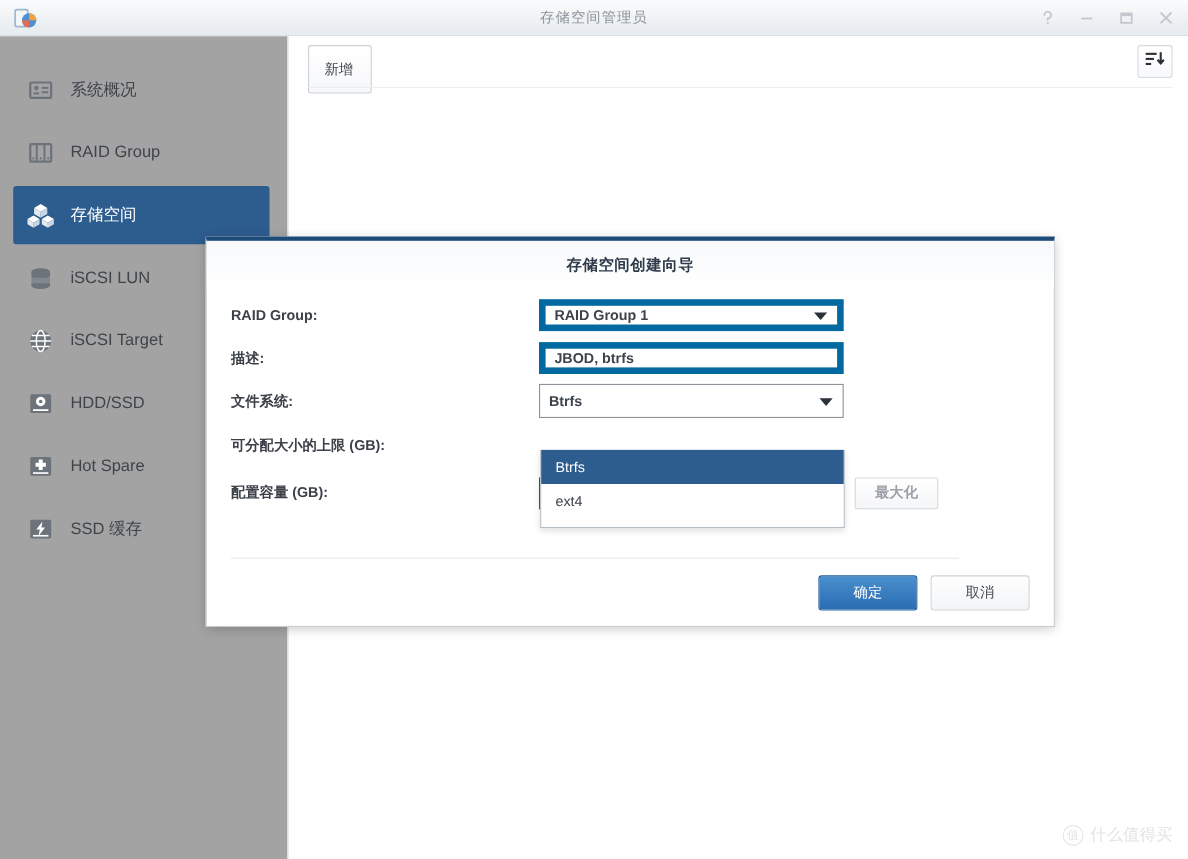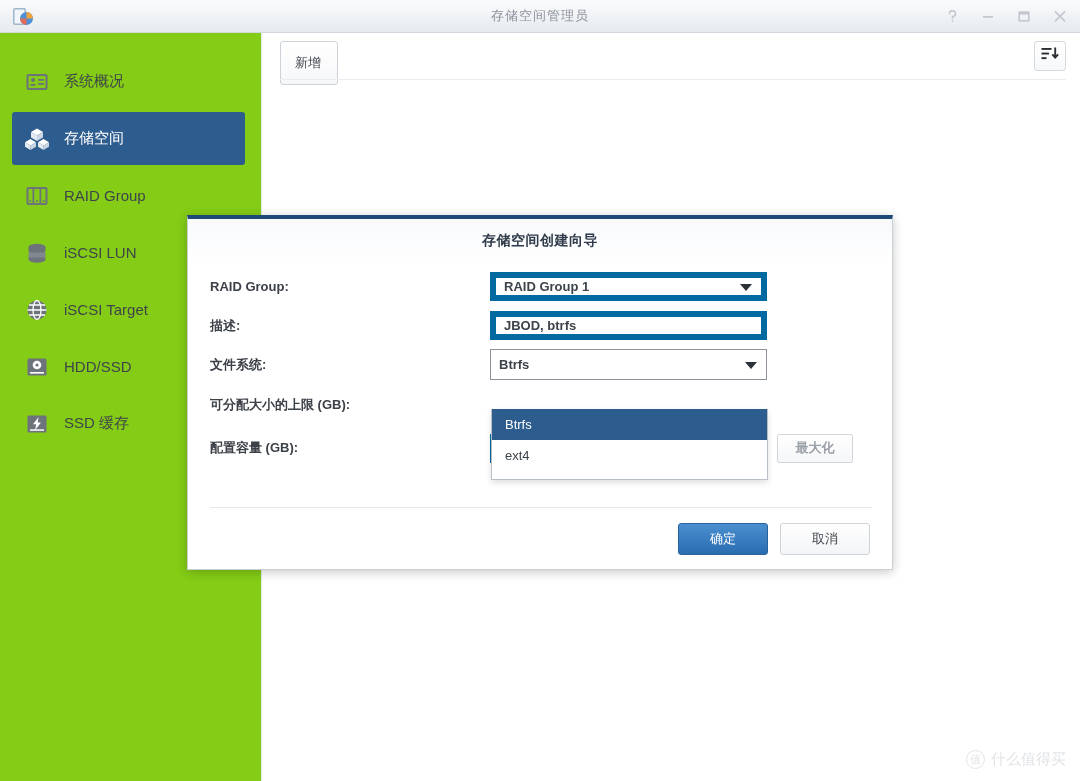--- a/index.html
+++ b/index.html
@@ -44,21 +44,21 @@
     color: #c3c8ce;
     font-size: 15px; line-height: 1;
     cursor: pointer;
   }
   .win-btn svg { display: block; }
 
   
   .sidebar {
     position: absolute; left: 0; top: 33px;
     width: 262px; height: 748px;
-    background: #84cc16;
+    background: #a3a3a3;
     border-right: 1px solid #e4e6e9;
     padding-top: 22px;
   }
   .nav-item {
     position: relative;
     height: 53px;
     margin: 0 16px 4px 12px;
     display: flex; align-items: center;
     padding-left: 12px;
     border-radius: 3px;
@@ -118,21 +118,21 @@
   .toolbar-sep {
     position: absolute; left: 17px; top: 46px;
     width: 786px; height: 1px;
     background: #ebedef;
   }
 
   
   .dialog {
     position: absolute;
     left: 187px; top: 215px;
-    width: 706px; height: 355px;
+    width: 772px; height: 355px;
     background: #ffffff;
     border: 1px solid #c9ced4;
     border-top: 4px solid #1e4a78;
     box-shadow: 0 2px 10px rgba(0,0,0,0.22);
   }
   .dialog-head {
     height: 44px;
     background: linear-gradient(to bottom, #f7f9fb 0%, #ffffff 100%);
     display: flex; align-items: center; justify-content: center;
   }
@@ -311,20 +311,34 @@
       <span class="nav-icon">
         <svg width="24" height="24" viewBox="0 0 24 24">
             <rect x="2.5" y="5" width="19" height="14" rx="1" fill="none" stroke="#6d737b" stroke-width="2"></rect>
             <circle cx="8" cy="10" r="2" fill="#6d737b"></circle>
             <rect x="5.5" y="14" width="5" height="1.8" fill="#6d737b"></rect>
             <rect x="13" y="9" width="6" height="1.8" fill="#6d737b"></rect>
             <rect x="13" y="13" width="6" height="1.8" fill="#6d737b"></rect>
           </svg>
       </span>
       <span class="nav-label">系统概况</span>
+    </div>
+
+    <div class="nav-item">
+      <span class="nav-icon">
+        <svg width="24" height="24" viewBox="0 0 24 24">
+            <rect x="2.5" y="4" width="19" height="16" rx="1" fill="none" stroke="#6d737b" stroke-width="2"></rect>
+            <rect x="7.5" y="4" width="1.8" height="16" fill="#6d737b"></rect>
+            <rect x="14.5" y="4" width="1.8" height="16" fill="#6d737b"></rect>
+            <circle cx="5.3" cy="17" r="1" fill="#6d737b"></circle>
+            <circle cx="12" cy="17" r="1" fill="#6d737b"></circle>
+            <circle cx="18.8" cy="17" r="1" fill="#6d737b"></circle>
+          </svg>
+      </span>
+      <span class="nav-label">RAID Group</span>
     </div>
 
     <div class="nav-item active">
       <span class="nav-icon">
         <svg width="26" height="26" viewBox="0 0 26 26">
           <path d="M13 2.5 L19 6 L13 9.5 L7 6 Z" fill="#ffffff"></path>
           <path d="M7 6 L13 9.5 L13 15 L7 11.5 Z" fill="#e2e9f1"></path>
           <path d="M19 6 L13 9.5 L13 15 L19 11.5 Z" fill="#c9d5e3"></path>
           <path d="M6.5 13 L12 16.2 L6.5 19.4 L1 16.2 Z" fill="#ffffff"></path>
           <path d="M1 16.2 L6.5 19.4 L6.5 24 L1 20.8 Z" fill="#e2e9f1"></path>
@@ -333,34 +347,20 @@
           <path d="M14 16.2 L19.5 19.4 L19.5 24 L14 20.8 Z" fill="#e2e9f1"></path>
           <path d="M25 16.2 L19.5 19.4 L19.5 24 L25 20.8 Z" fill="#c9d5e3"></path>
         </svg>
       </span>
       <span class="nav-label">存储空间</span>
     </div>
 
     <div class="nav-item">
       <span class="nav-icon">
         <svg width="24" height="24" viewBox="0 0 24 24">
-            <rect x="2.5" y="4" width="19" height="16" rx="1" fill="none" stroke="#6d737b" stroke-width="2"></rect>
-            <rect x="7.5" y="4" width="1.8" height="16" fill="#6d737b"></rect>
-            <rect x="14.5" y="4" width="1.8" height="16" fill="#6d737b"></rect>
-            <circle cx="5.3" cy="17" r="1" fill="#6d737b"></circle>
-            <circle cx="12" cy="17" r="1" fill="#6d737b"></circle>
-            <circle cx="18.8" cy="17" r="1" fill="#6d737b"></circle>
-          </svg>
-      </span>
-      <span class="nav-label">RAID Group</span>
-    </div>
-
-    <div class="nav-item">
-      <span class="nav-icon">
-        <svg width="24" height="24" viewBox="0 0 24 24">
             <ellipse cx="12" cy="6" rx="8.5" ry="3.2" fill="#6d737b"></ellipse>
             <path d="M3.5 6 v4 a8.5 3.2 0 0 0 17 0 V6" fill="#6d737b"></path>
             <path d="M3.5 11.5 v4 a8.5 3.2 0 0 0 17 0 v-4" fill="#82888f"></path>
             <path d="M3.5 16.5 v2 a8.5 3.2 0 0 0 17 0 v-2" fill="#6d737b"></path>
           </svg>
       </span>
       <span class="nav-label">iSCSI LUN</span>
     </div>
 
     <div class="nav-item">
@@ -379,20 +379,30 @@
         <svg width="24" height="24" viewBox="0 0 24 24">
             <rect x="2.5" y="3.5" width="19" height="17" rx="1.5" fill="#6d737b"></rect>
             <circle cx="12" cy="10" r="4.3" fill="#ffffff"></circle>
             <circle cx="12" cy="10" r="1.6" fill="#6d737b"></circle>
             <rect x="5" y="17" width="14" height="1.6" fill="#ffffff"></rect>
           </svg>
       </span>
       <span class="nav-label">HDD/SSD</span>
     </div>
 
+    <div class="nav-item">
+      <span class="nav-icon">
+        <svg width="24" height="24" viewBox="0 0 24 24">
+            <rect x="2.5" y="3.5" width="19" height="17" rx="1.5" fill="#6d737b"></rect>
+            <path d="M10.2 5.8 h3.6 v2.9 h2.9 v3.6 h-2.9 v2.9 h-3.6 v-2.9 H7.3 V8.7 h2.9 Z" fill="#ffffff"></path>
+            <rect x="5" y="17.3" width="14" height="1.5" fill="#ffffff"></rect>
+          </svg>
+      </span>
+      <span class="nav-label">Hot Spare</span>
+    </div>
 
     <div class="nav-item">
       <span class="nav-icon">
         <svg width="24" height="24" viewBox="0 0 24 24">
             <rect x="2.5" y="3.5" width="19" height="17" rx="1.5" fill="#6d737b"></rect>
             <path d="M13.6 5 L8 12.3 h3.2 L10 18.2 L16 10.6 h-3.3 Z" fill="#ffffff"></path>
             <rect x="5" y="17.3" width="14" height="1.5" fill="#ffffff"></rect>
           </svg>
       </span>
       <span class="nav-label">SSD 缓存</span>

